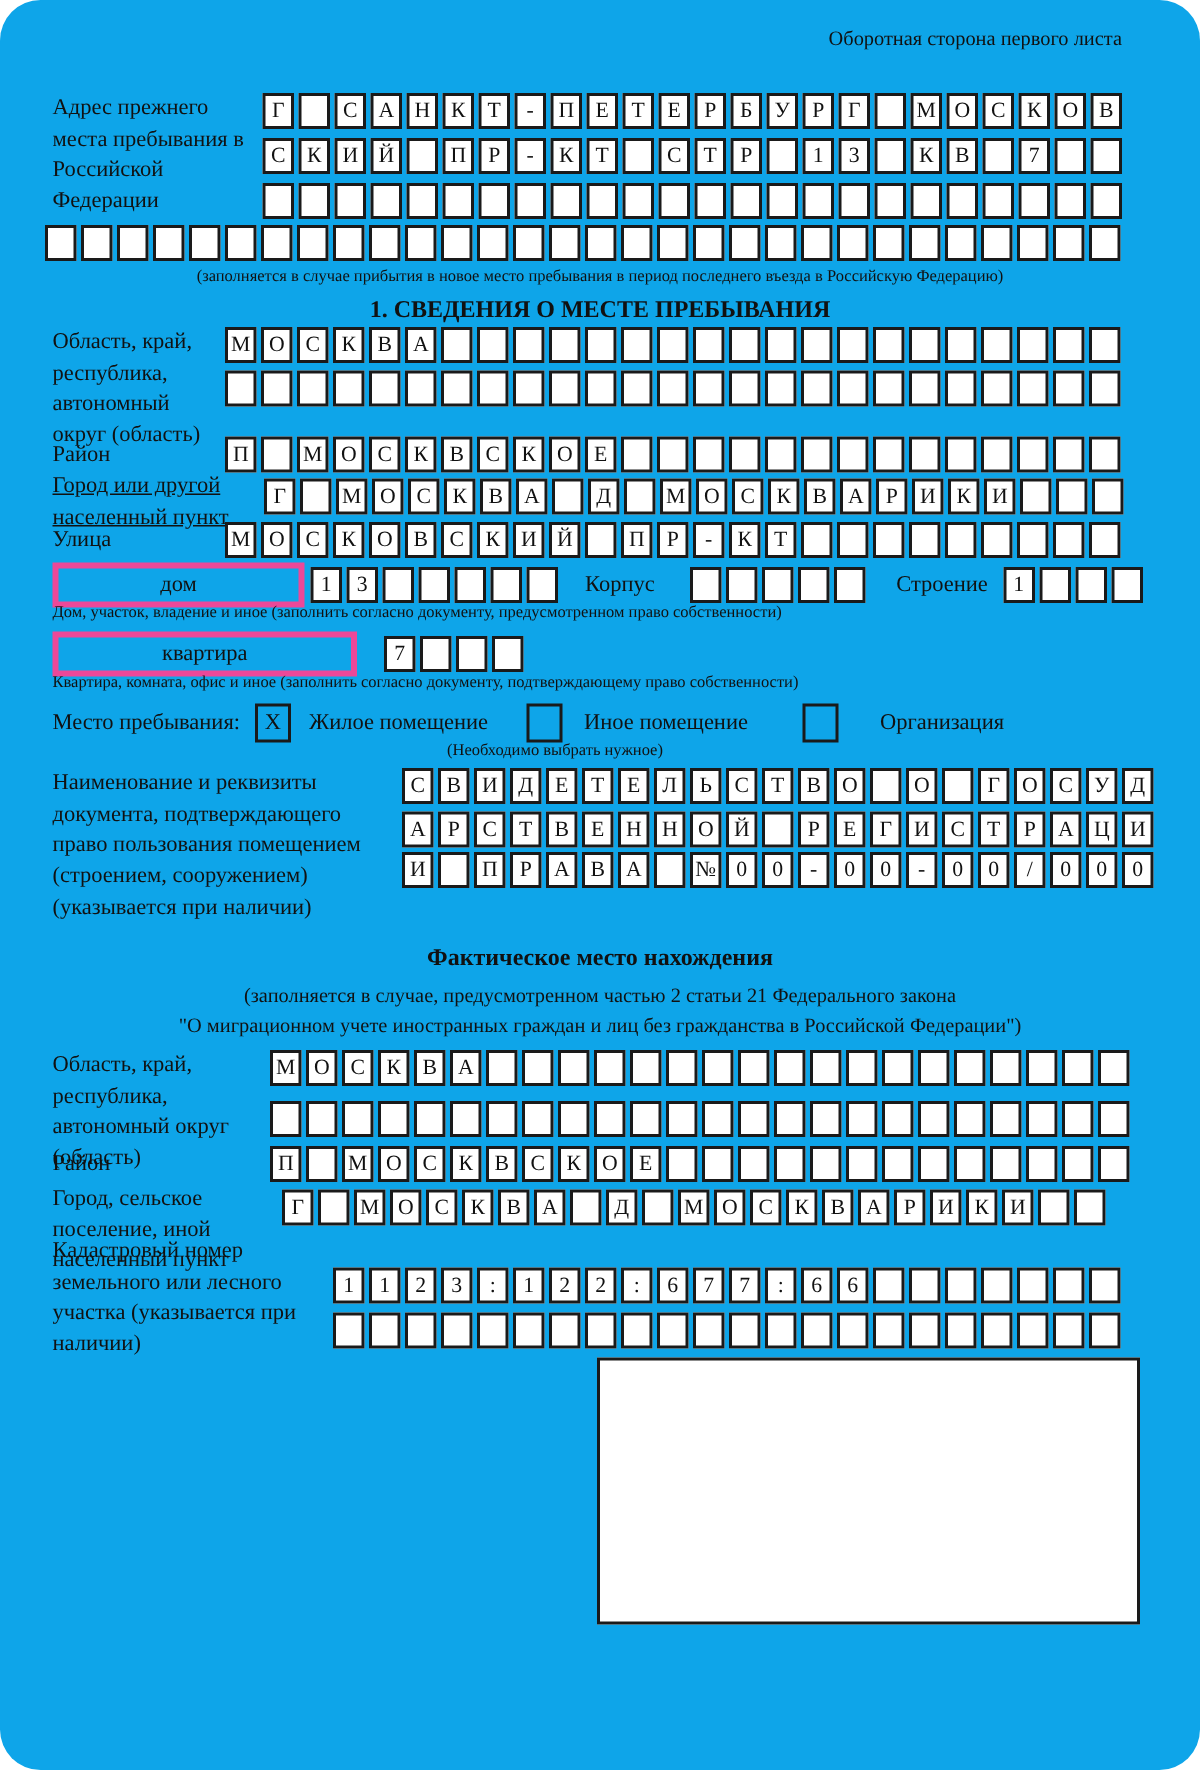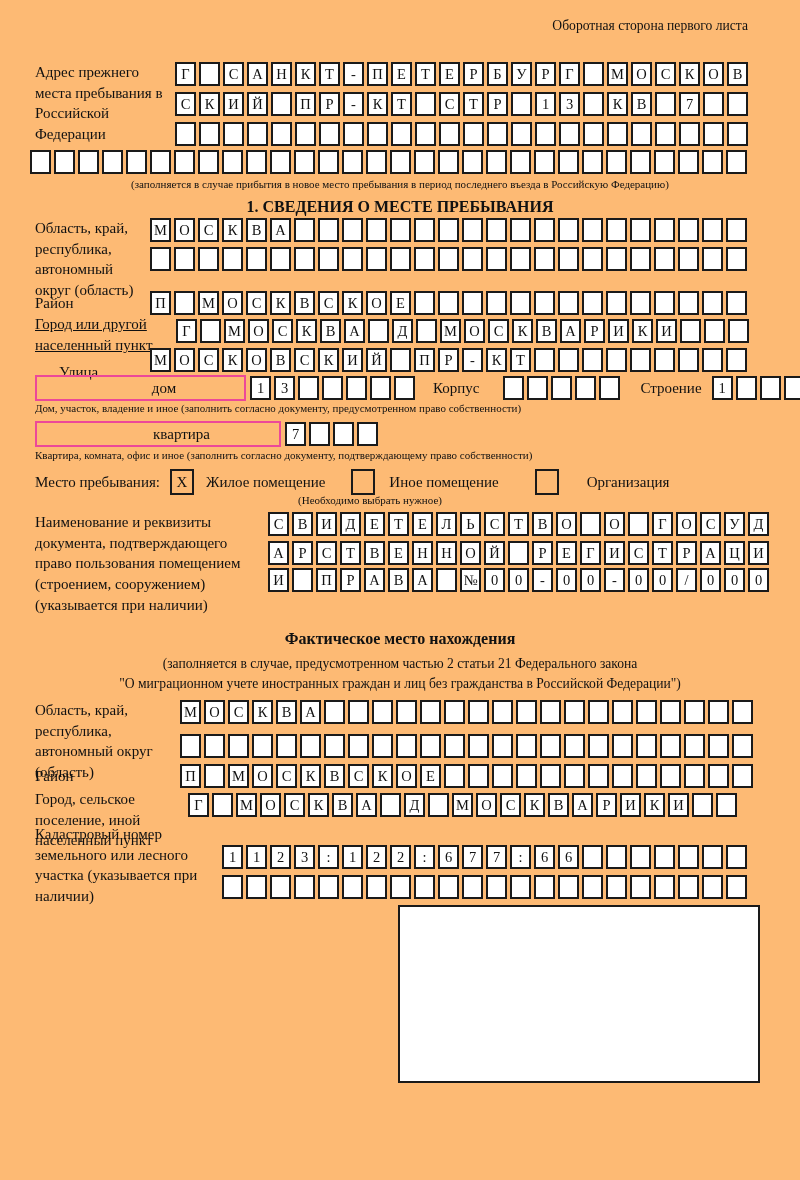--- a/index.html
+++ b/index.html
@@ -1,28 +1,28 @@
 <!DOCTYPE html>
 <html><head>
 <meta charset="utf-8">
 <style>
   html,body{margin:0;padding:0;background:#fff;}
-  .page{position:relative;width:800px;height:1180px;background:#fdba74;color:#111;
-        font-family:"Liberation Serif","DejaVu Serif",serif;overflow:hidden;}
+  .page{position:relative;width:800px;height:1180px;background:#0ea5e9;color:#111;
+        font-family:"Liberation Serif","DejaVu Serif",serif;overflow:hidden;border-radius:27px;}
   .abs{position:absolute;}
   .lbl{font-size:15px;line-height:1.38;}
   .cells{display:flex;gap:3px;}
   .cell{flex:none;width:17px;height:20px;border:2px solid #1a1a1a;display:flex;
         align-items:center;justify-content:center;font-size:14.5px;background:#fff;}
   .caption{font-size:11px;}
   .note{font-size:13.6px;}
   .center{left:0;width:100%;text-align:center;}
   .title{font-size:16px;font-weight:bold;}
-  .namebox{border:2px solid #ec4899;height:22px;display:flex;align-items:center;
-           justify-content:center;font-size:15px;flex:none;box-sizing:content-box;padding-left:47px;}
+  .namebox{border:4px solid #ec4899;height:22px;display:flex;align-items:center;
+           justify-content:center;font-size:15px;flex:none;box-sizing:content-box;}
   .checkbox{width:20px;height:22px;border:2px solid #1a1a1a;display:inline-flex;
             align-items:center;justify-content:center;font-size:15px;flex:none;}
   .hrow{display:flex;align-items:center;}
   .stamp{border:2px solid #1a1a1a;background:#fff;}
 </style>
 </head>
 <body>
 
 <div class="page">
 
@@ -249,21 +249,21 @@
       <span class="cell">А</span>
       <span class="cell">Р</span>
       <span class="cell">И</span>
       <span class="cell">К</span>
       <span class="cell">И</span>
       <span class="cell"></span>
       <span class="cell"></span>
       <span class="cell"></span>
     </div>
 
-  <div class="abs lbl" style="left:35px;top:362px;margin-left:24px;">Улица</div>
+  <div class="abs lbl" style="left:35px;top:350px;">Улица</div>
   <div class="abs cells" style="left:150px;top:348px;">
       <span class="cell">М</span>
       <span class="cell">О</span>
       <span class="cell">С</span>
       <span class="cell">К</span>
       <span class="cell">О</span>
       <span class="cell">В</span>
       <span class="cell">С</span>
       <span class="cell">К</span>
       <span class="cell">И</span>
@@ -307,21 +307,21 @@
     <div class="lbl" style="margin:0 6px 0 16px;">Строение</div>
     <div class="cells">
         <span class="cell">1</span>
         <span class="cell"></span>
         <span class="cell"></span>
         <span class="cell"></span>
       </div>
   </div>
   <div class="abs caption" style="left:35px;top:402px;">Дом, участок, владение и иное (заполнить согласно документу, предусмотренном право собственности)</div>
 
-  <div class="abs hrow" style="left:35px;top:421px;gap:4px;">
+  <div class="abs hrow" style="left:35px;top:421px;gap:18px;">
     <div class="namebox" style="width:195px;">квартира</div>
     <div class="cells">
         <span class="cell">7</span>
         <span class="cell"></span>
         <span class="cell"></span>
         <span class="cell"></span>
       </div>
   </div>
   <div class="abs caption" style="left:35px;top:449px;">Квартира, комната, офис и иное (заполнить согласно документу, подтверждающему право собственности)</div>
 

